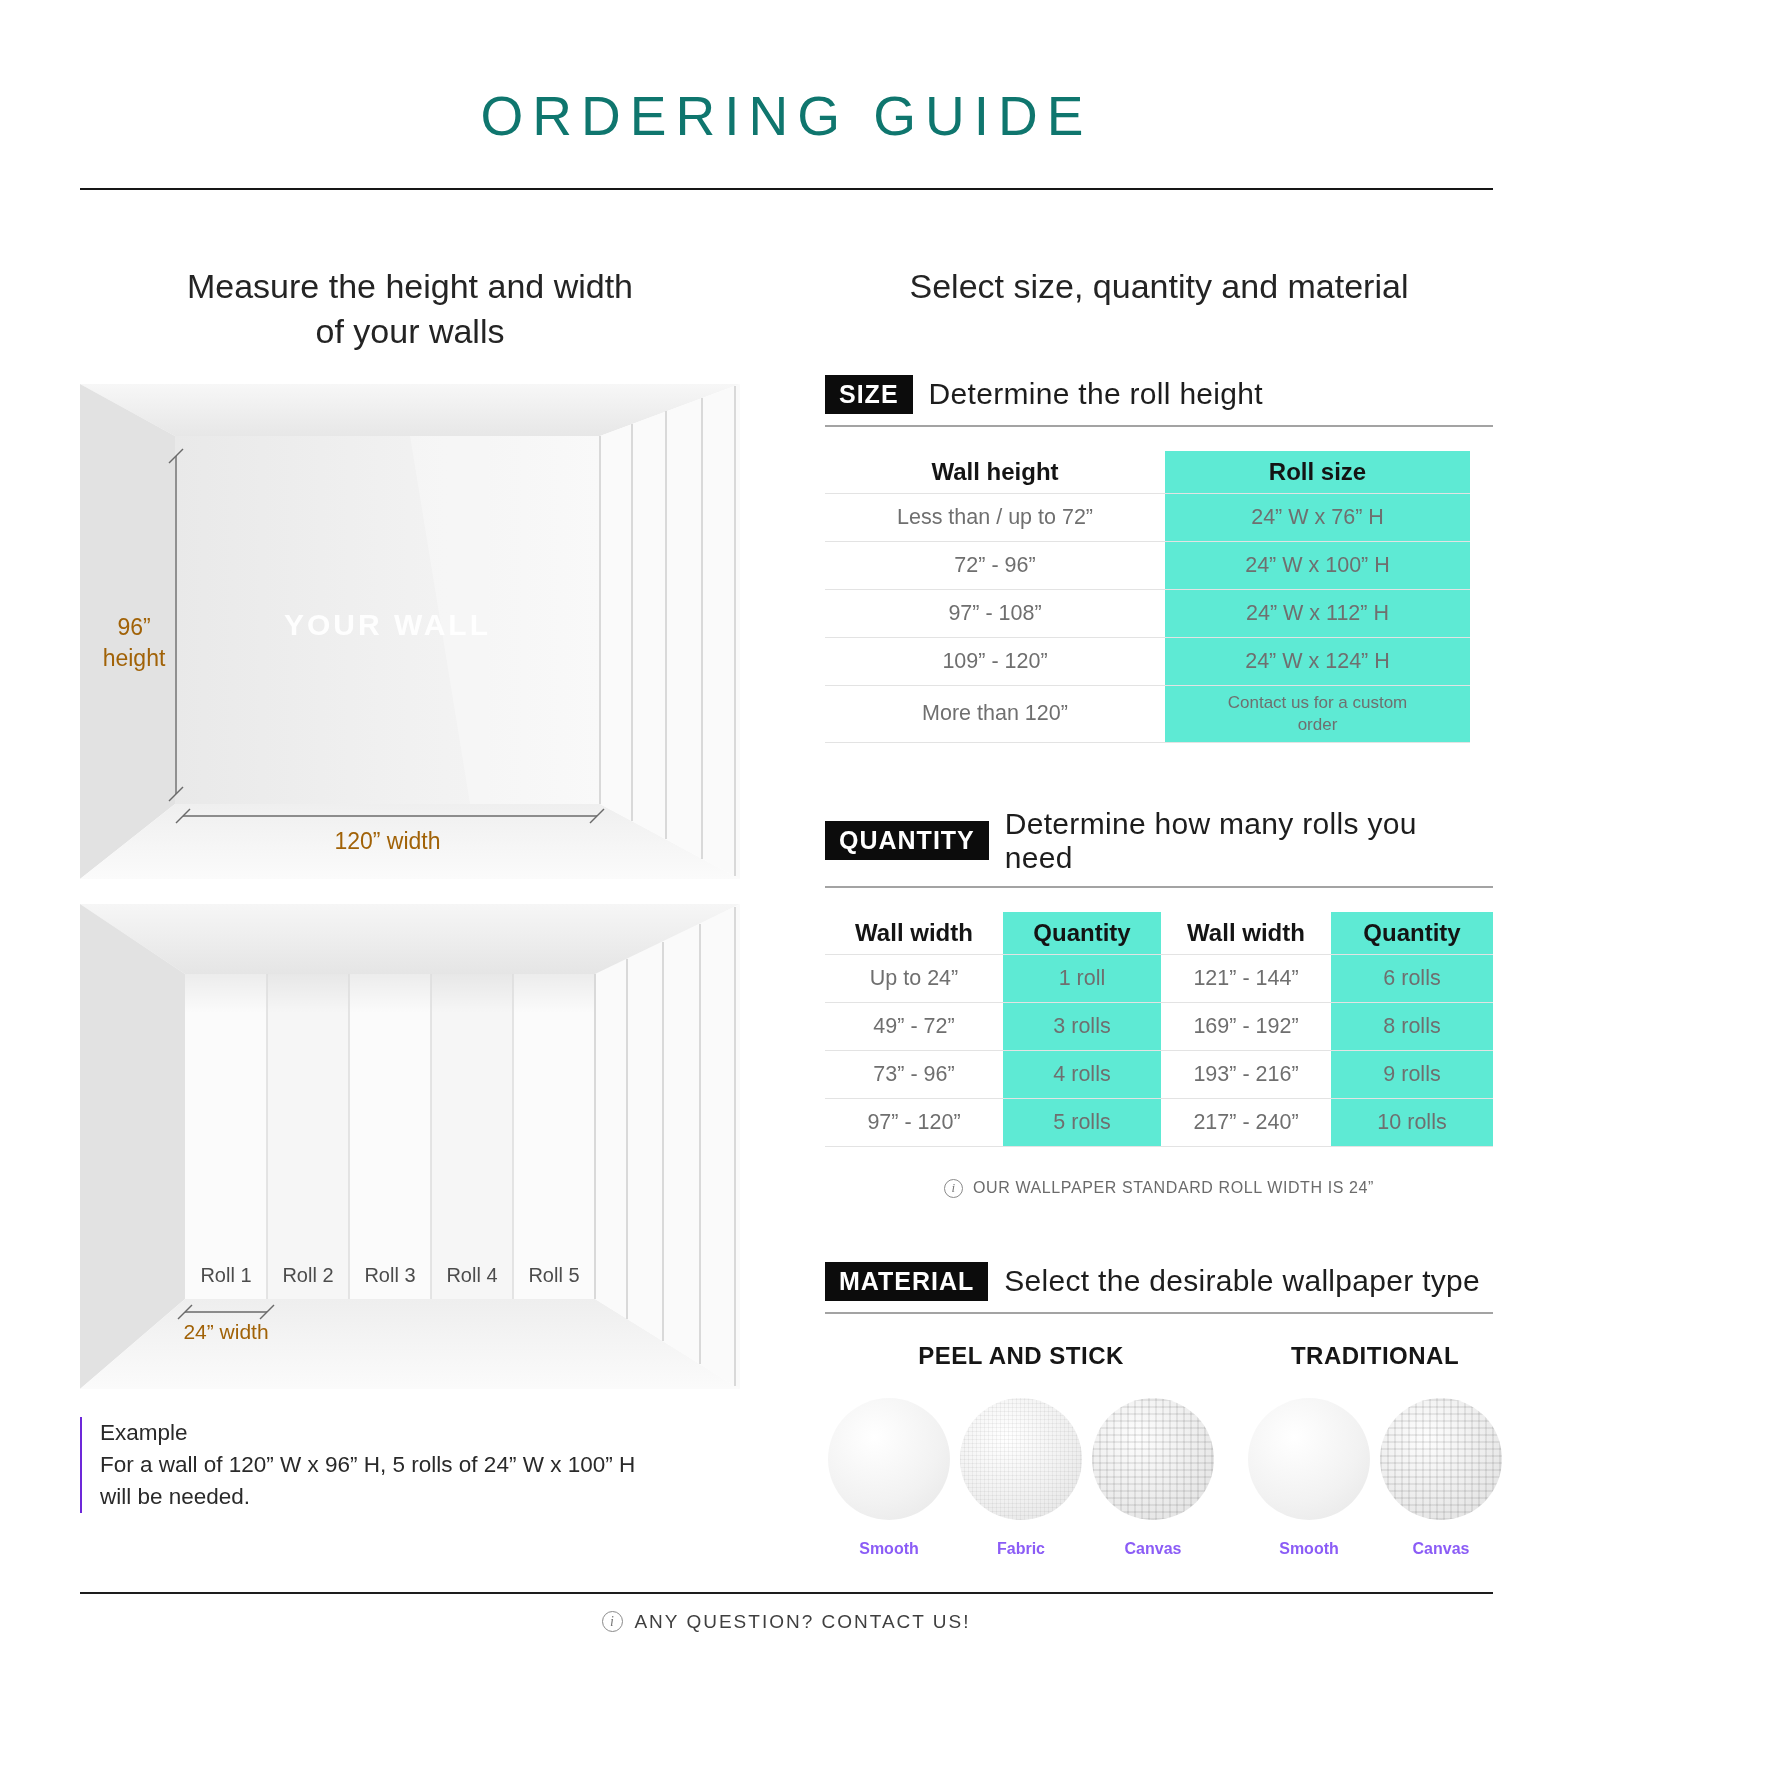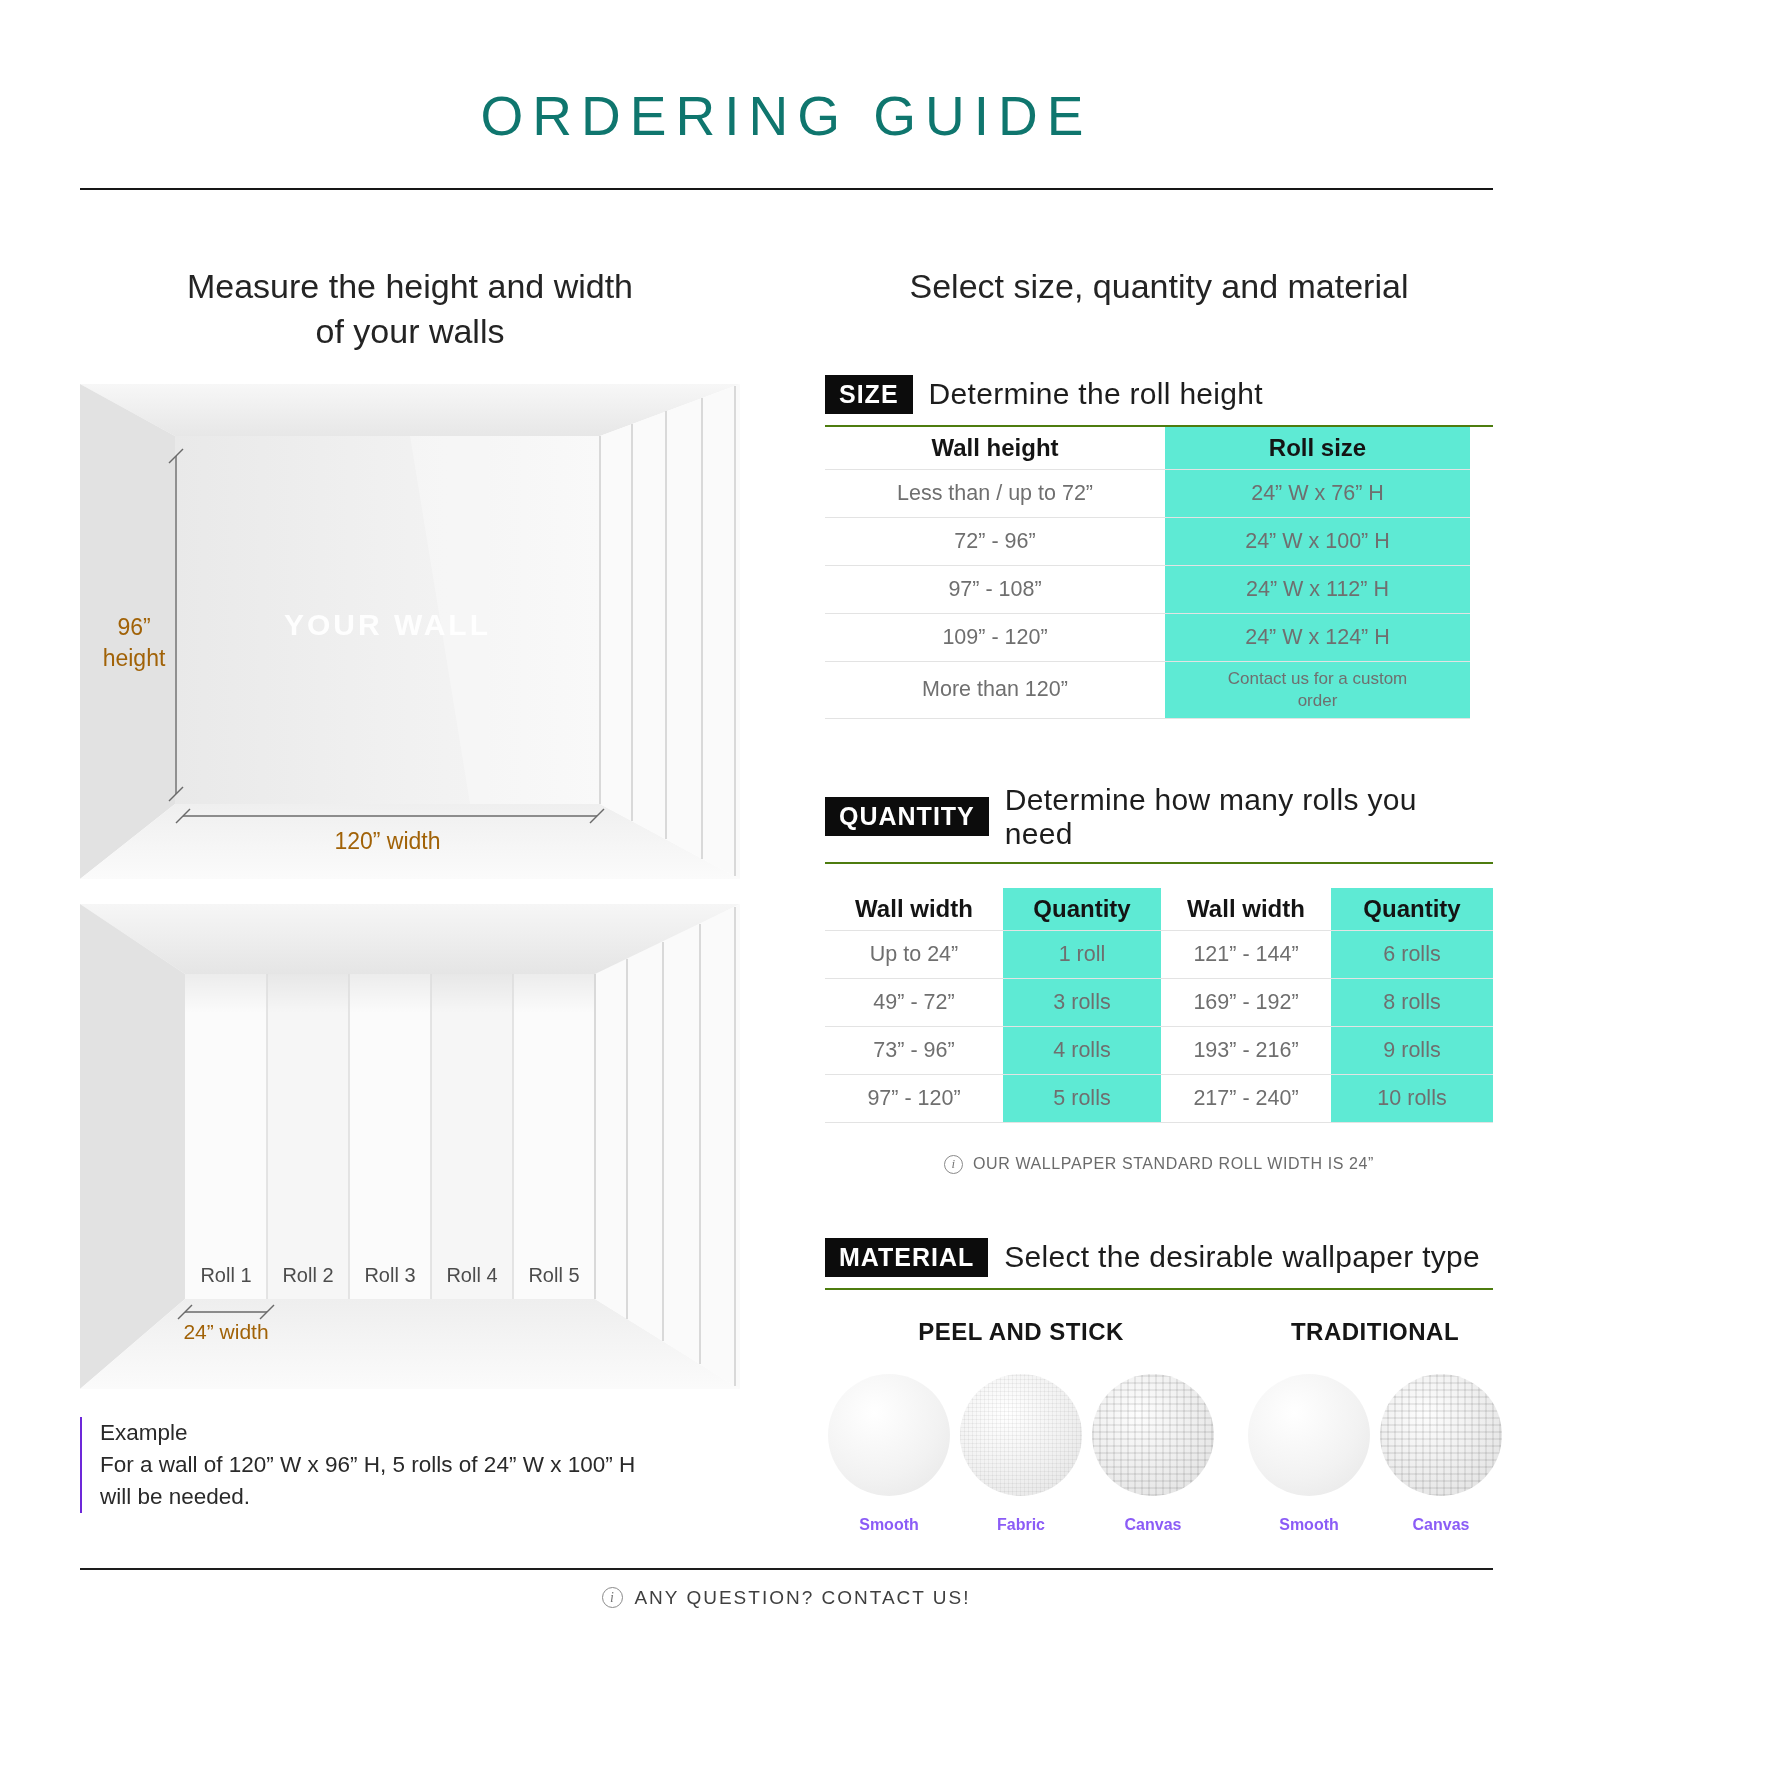--- a/index.html
+++ b/index.html
@@ -29,25 +29,25 @@
   .rolls-row { left:105px; top:360px; width:410px; display:flex; }
   .rolls-row span { flex:1; text-align:center; font-size:20px; color:#4c4c4c; }
   .w-label2 { left:66px; top:414px; width:160px; font-size:21px; }
 
   .example { margin-top:28px; border-left:2px solid #6d28d9; padding-left:18px;
              font-size:22.5px; line-height:1.42; color:#2a2a2a; }
 
   
   .section { margin-top:64px; }
   .section.first { margin-top:66px; }
-  .section-head { display:flex; align-items:center; gap:16px; padding-bottom:11px; border-bottom:2px solid #4d7c0f; }
+  .section-head { display:flex; align-items:center; gap:16px; padding-bottom:11px; border-bottom:2px solid #a3a3a3; }
   .badge { background:#0c0c0c; color:#ffffff; font-size:25px; font-weight:700; letter-spacing:1px; padding:5px 14px; }
   .section-sub { font-size:30px; color:#1d1d1d; letter-spacing:0.3px; }
 
-  .size-table { width:645px; }
+  .size-table { margin-top:24px; width:645px; }
   .st-row { display:grid; grid-template-columns:340px 305px; border-bottom:1px solid #e3e3e3; }
   .cell { display:flex; align-items:center; justify-content:center; height:47px;
           font-size:21.5px; color:#6f6f6f; text-align:center; }
   .cell.head { font-weight:700; color:#141414; font-size:24px; height:42px; }
   .shaded { background:#5eead4; }
   .st-row.contact .cell { height:56px; }
   .st-row.contact .cell.shaded { font-size:17px; line-height:1.3; padding:0 62px; }
 
   .qty-table { margin-top:24px; width:668px; }
   .qt-row { display:grid; grid-template-columns:178px 158px 170px 162px; border-bottom:1px solid #e3e3e3; }

